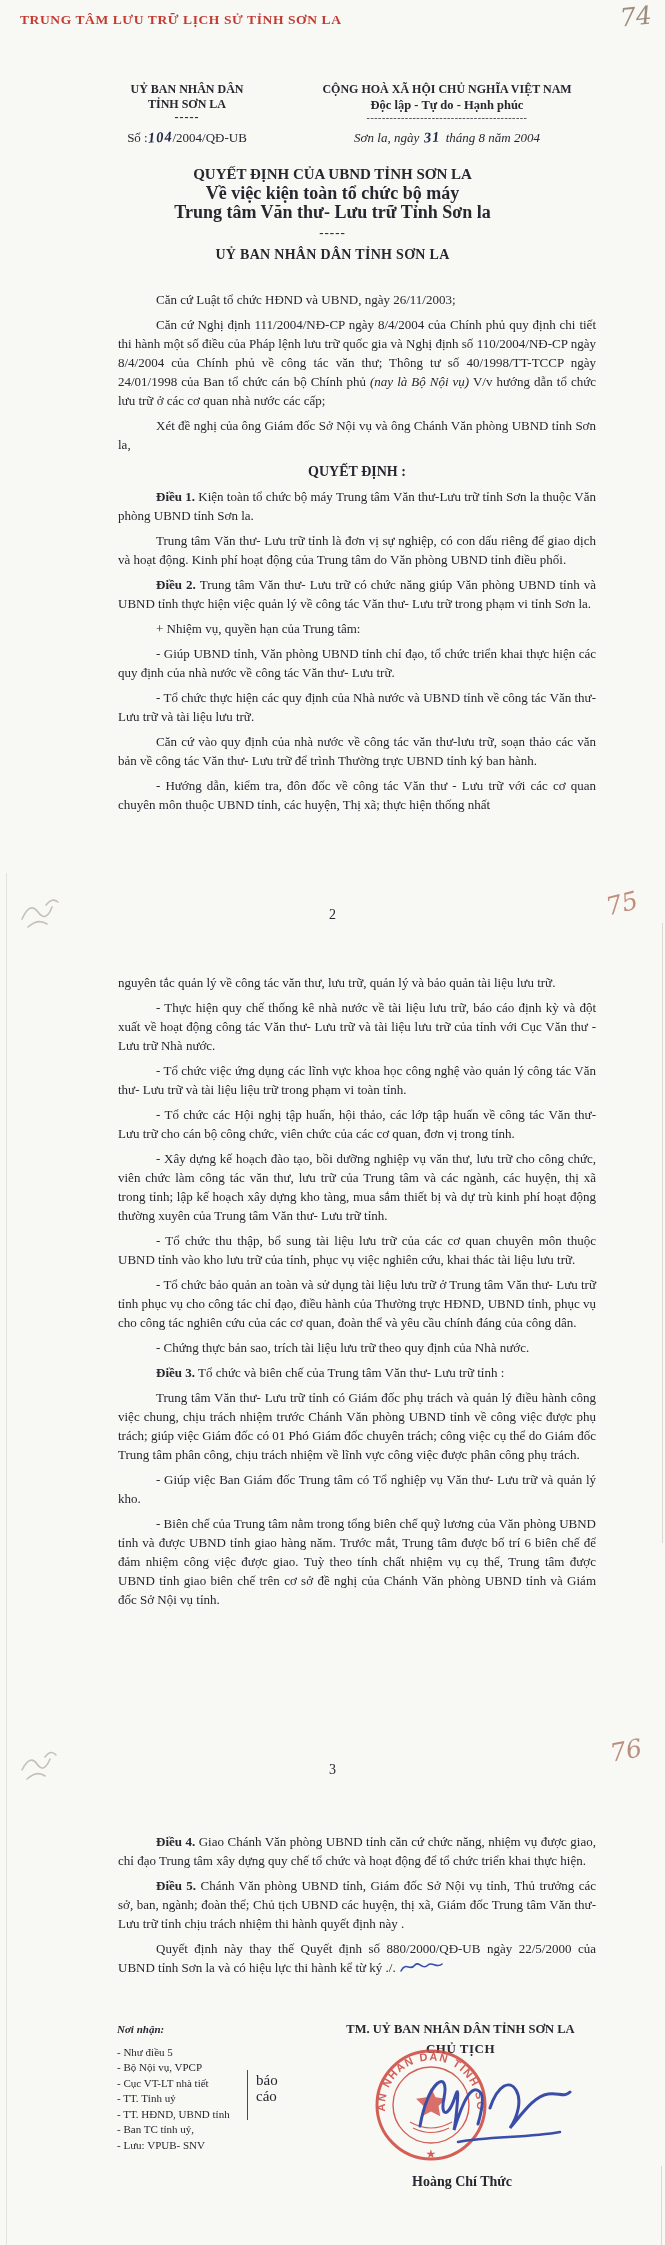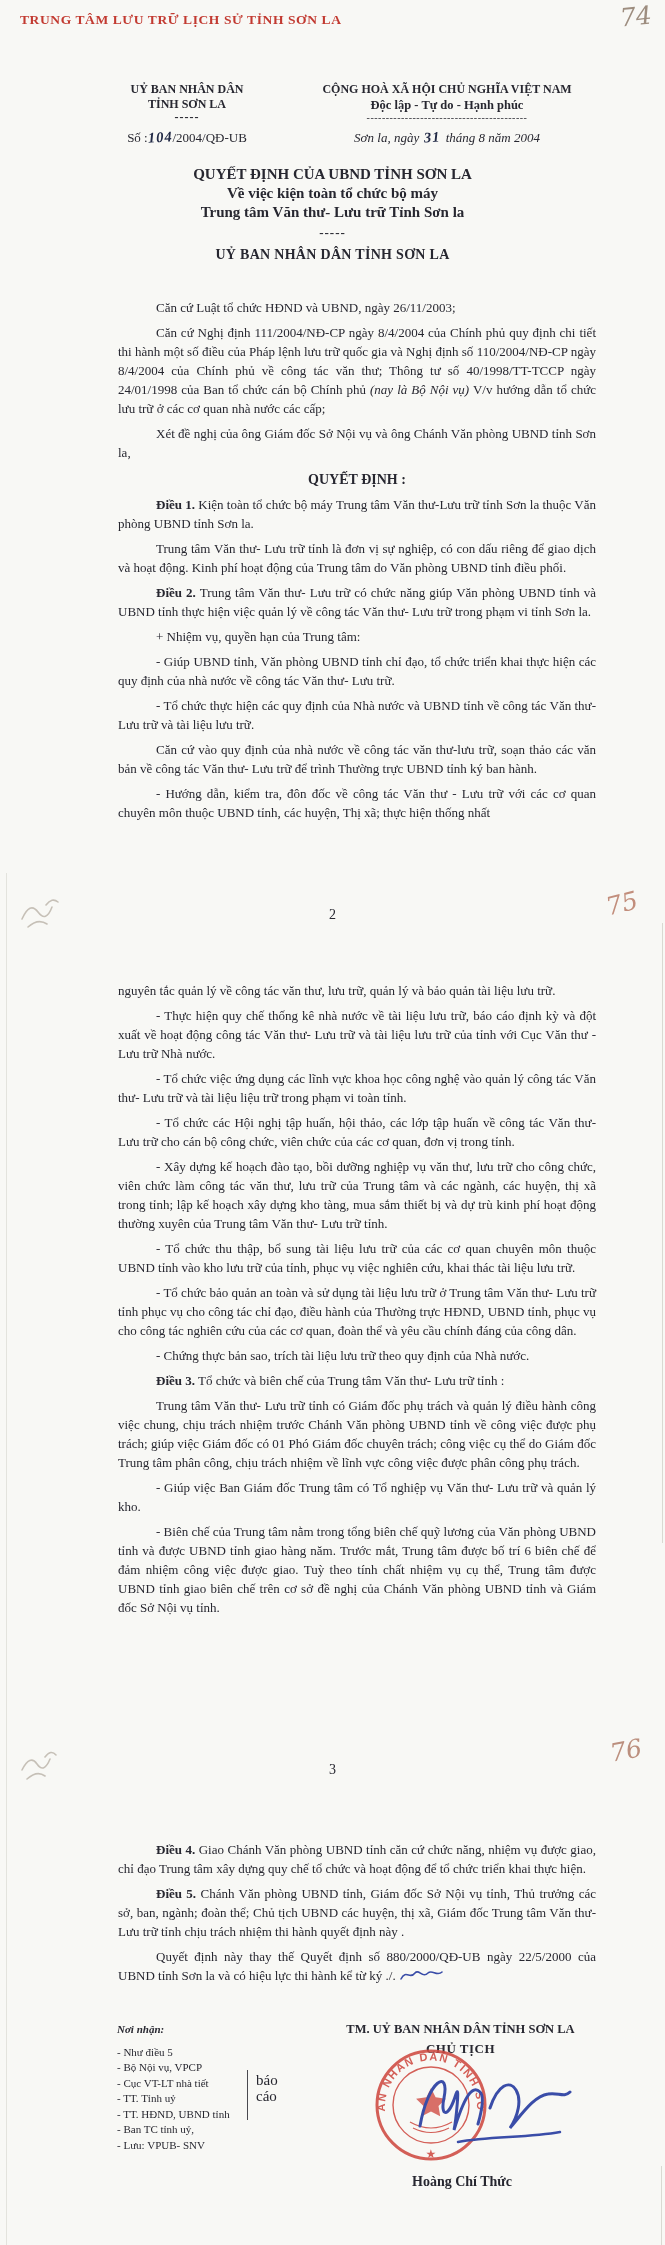--- a/index.html
+++ b/index.html
@@ -39,31 +39,31 @@
   .hdr-dash{font-size:12px;font-weight:bold;line-height:10px;letter-spacing:1px;}
   .motto-dash{font-size:10px;line-height:9px;letter-spacing:.5px;color:#33333a;white-space:nowrap;}
   .so-line{margin-top:7px;font-size:13px;white-space:nowrap;}
   .hand-ink{font-weight:bold;font-style:italic;color:#222a46;font-size:14.5px;
     display:inline-block;transform:rotate(-4deg);letter-spacing:1px;}
   .date-line{margin-top:7px;font-size:13px;font-style:italic;white-space:nowrap;}
   .date-day{font-style:italic;margin:0 5px;}
 
   .title-blk{position:absolute;left:0;top:164px;width:665px;text-align:center;}
   .title1{font-size:15px;font-weight:bold;line-height:20px;}
-  .title2{font-size:15px;font-weight:bold;line-height:19px;}
+  .title2{font-size:18px;font-weight:bold;line-height:19px;}
   .title-dash{font-size:13px;font-weight:bold;line-height:16px;margin-top:3px;letter-spacing:1px;}
   .authority{font-size:14px;font-weight:bold;margin-top:6px;letter-spacing:.3px;}
 
   
   .tb{position:absolute;left:118px;width:478px;font-size:13px;line-height:19px;}
   .tb1{top:290px;}
   .tb2{top:100px;}
   .tb3{top:106px;}
   .body-p{margin:6px 0 0;text-align:justify;text-indent:38px;}
-  .body-p:first-child{margin-top:8px;}
+  .body-p:first-child{margin-top:0;}
   .noindent{text-indent:0;}
   .decree{font-size:14px;font-weight:bold;text-align:center;text-indent:0;margin:8px 0 2px;}
   .lead{font-weight:bold;}
 
   .pgnum{position:absolute;left:0;width:665px;text-align:center;font-size:14px;}
   .pgnum2{top:34px;}
   .pgnum3{top:36px;}
   .squiggle{position:absolute;left:16px;top:16px;opacity:.75;}
 
   

